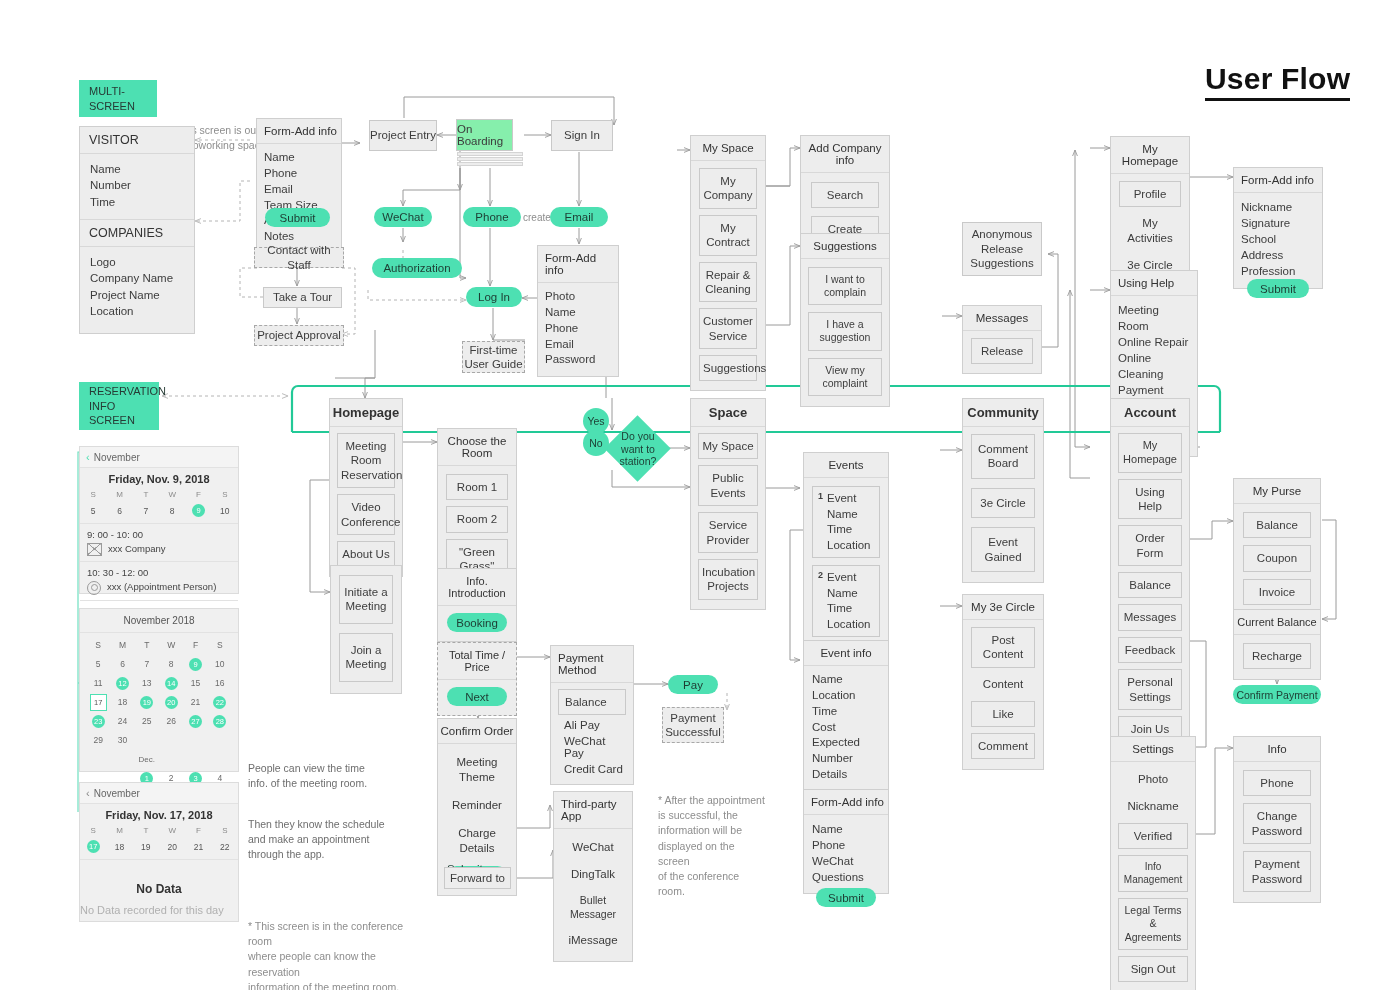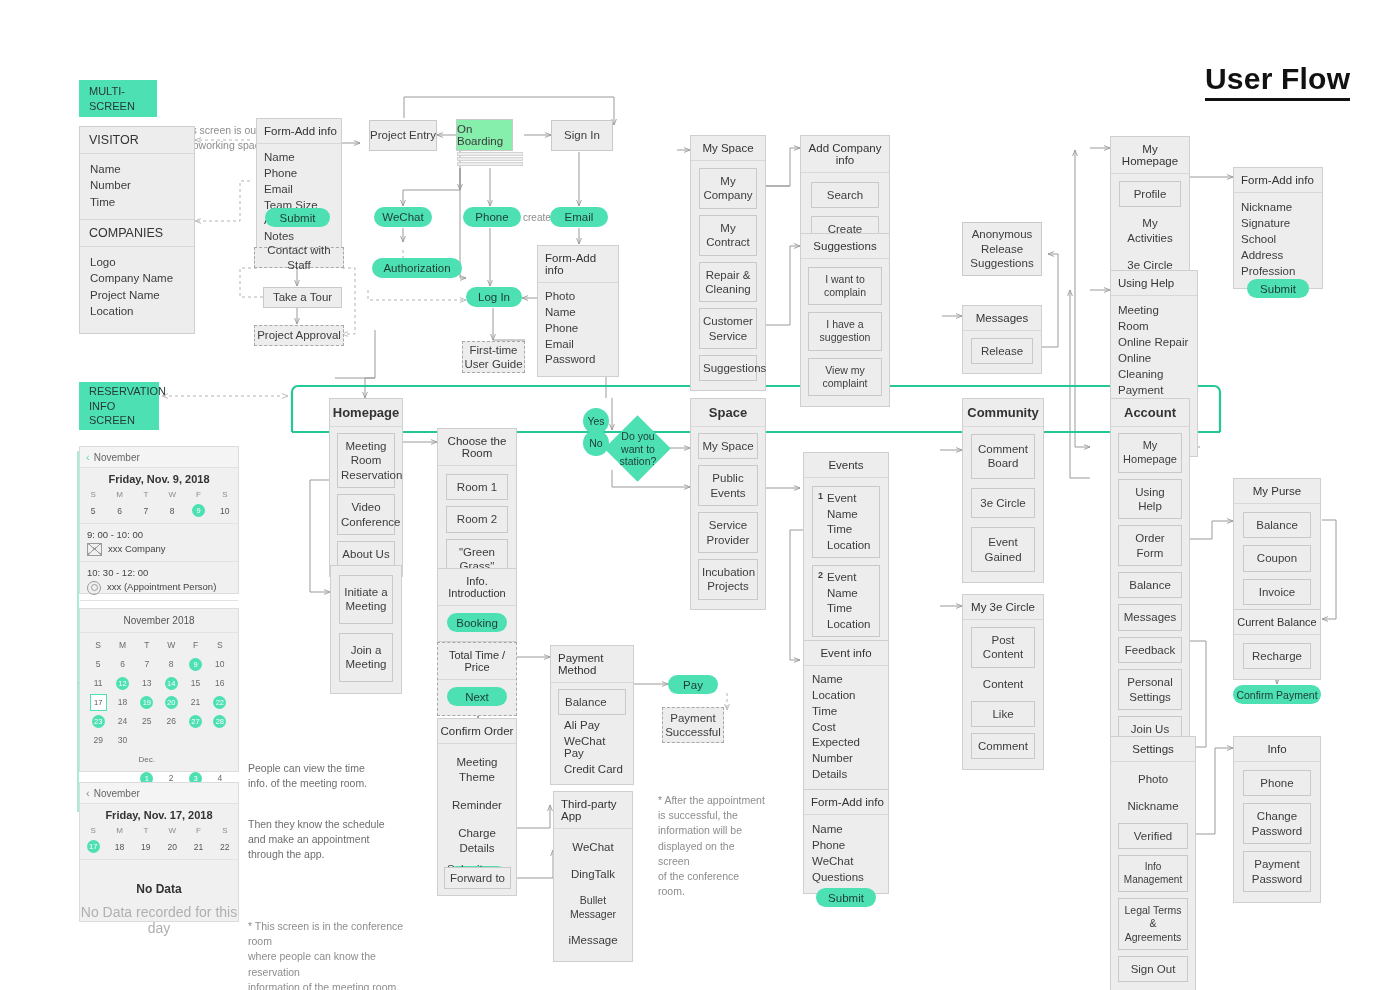--- a/index.html
+++ b/index.html
@@ -57,21 +57,21 @@
   .gl.env:after{content:"";position:absolute;left:0;top:0;width:13px;height:11px;
        background:linear-gradient(to bottom right,transparent 44%,#9a9a9a 45%,#9a9a9a 50%,transparent 51%),
                   linear-gradient(to bottom left,transparent 44%,#9a9a9a 45%,#9a9a9a 50%,transparent 51%);}
   .gl.pers{border-radius:50%;width:12px;height:12px;}
   .gl.pers:after{content:"";position:absolute;left:3px;top:2px;width:5px;height:5px;border:1px solid #9a9a9a;border-radius:50%;}
   .monthcal{padding:4px 6px 6px;}
   .monthcal .mhead{text-align:center;font-size:10px;color:#555;padding:4px 0 5px;}
   .mgrid{display:grid;grid-template-columns:repeat(6,1fr);row-gap:5px;text-align:center;font-size:8.5px;color:#6a6a6a;}
   .mgrid span{display:flex;align-items:center;justify-content:center;height:14px;}
   .nodata{text-align:center;padding:22px 6px 8px;font-size:12px;color:#333;font-weight:bold;}
-  .nodata2{text-align:center;font-size:14px;color:#b0b0b0;padding-bottom:22px;}
+  .nodata2{text-align:left;font-size:11px;color:#b0b0b0;padding-bottom:22px;}
 </style>
 </head>
 <body>
 
 <div id="canvas">
 
   <svg class="wires" viewBox="0 0 1400 990">
     <defs>
       <marker id="ah" markerWidth="7" markerHeight="7" refX="6" refY="3" orient="auto">
         <path d="M0,0.6 L6,3 L0,5.4" fill="none" stroke="#9a9a9a" stroke-width="0.9"></path>

